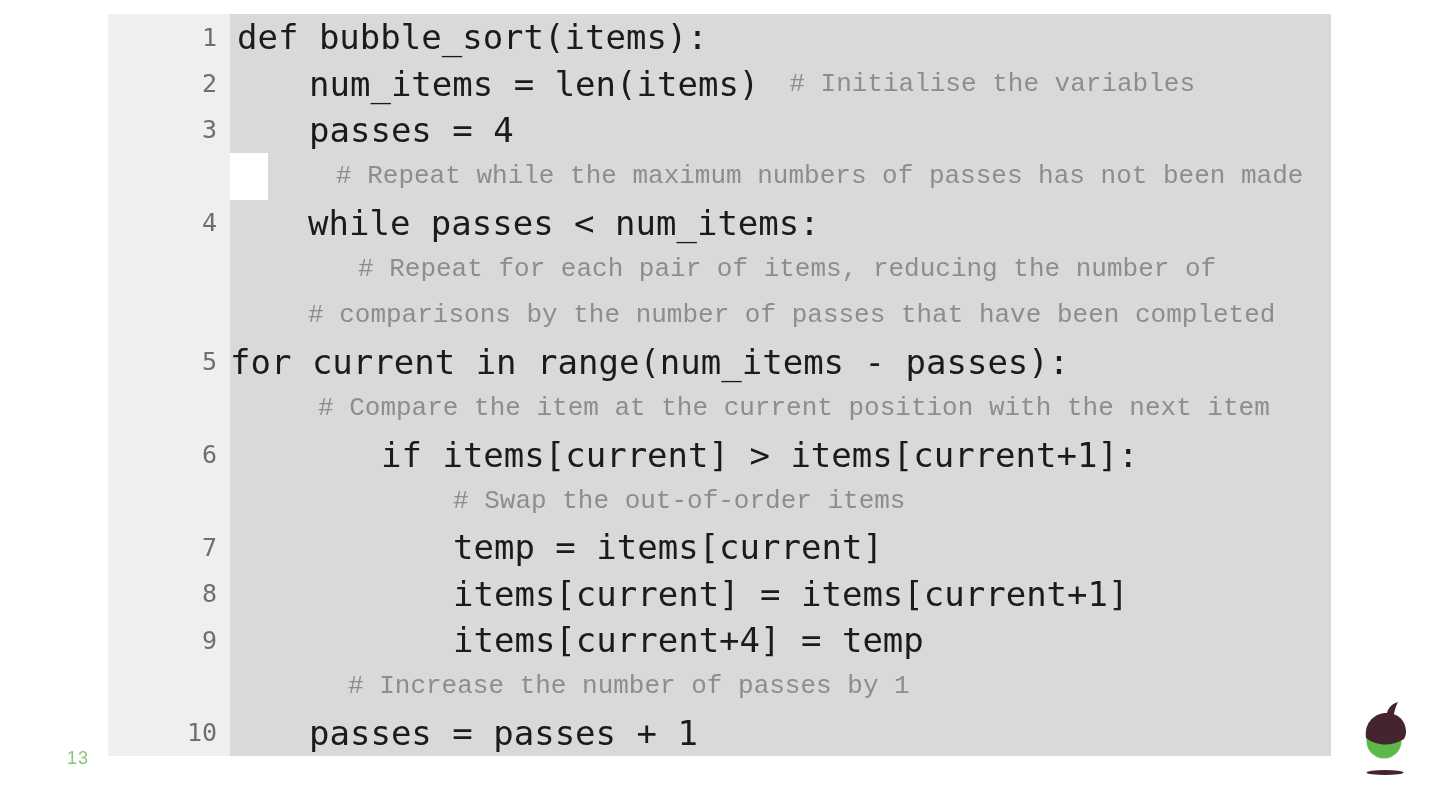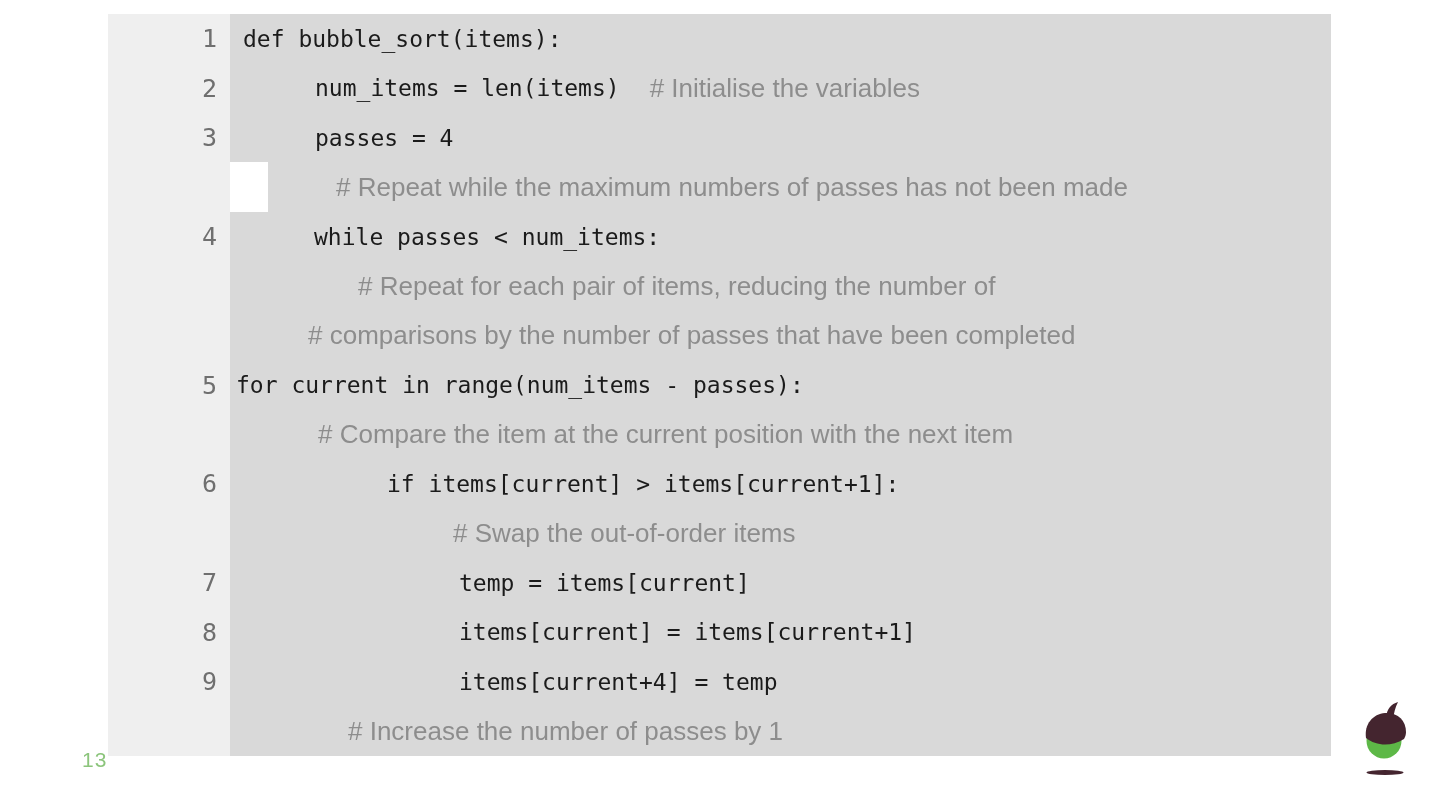--- a/index.html
+++ b/index.html
@@ -34,36 +34,35 @@
   .code-cell {
     flex: 1 1 auto;
     background: var(--code-bg, #d9d9d9);
     display: flex;
     align-items: center;
     box-sizing: border-box;
     overflow: hidden;
   }
   .code-text {
     font-family: "DejaVu Sans Mono", monospace;
-    font-size: 23px;
+    font-size: 34px;
     color: #1b1b1b;
     white-space: pre;
-    margin-left: 6px;
   }
   .comment-text {
-    font-family: Liberation Sans, sans-serif;
+    font-family: Liberation Mono, monospace;
     font-size: 26px;
     color: #8d8d8d;
     white-space: pre;
   }
   .code-text + .comment-text { margin-left: 30px; }
   .page-number {
     position: absolute;
-    left: 82px; top: 748px;
-    font-size: 21px;
+    left: 67px; top: 748px;
+    font-size: 18px;
     color: #8cc57c;
     letter-spacing: 1px;
   }
   .logo {
     position: absolute;
     left: 1363px; top: 701px;
     width: 46px; height: 78px;
   }
 </style>
 </head>
@@ -183,20 +182,27 @@
   </div>
 
   <div class="row">
     <div class="gutter-cell"></div>
     <div class="code-cell" style="padding-left: 118px;">
 
       <span class="comment-text"># Increase the number of passes by 1</span>
     </div>
   </div>
 
+  <div class="row">
+    <div class="gutter-cell">10</div>
+    <div class="code-cell" style="padding-left: 79px;">
+      <span class="code-text">passes = passes + 1</span>
+
+    </div>
+  </div>
 </div>
 
 <div class="page-number" style="color: rgb(140, 197, 124);">13</div>
 
 <svg class="logo" viewBox="0 0 46 78" xmlns="http://www.w3.org/2000/svg">
   <path d="M23 16 C24 8 28 3 35 1 C32 7 31 12 30 18 Z" fill="#44252f"></path>
   <circle cx="21" cy="40" r="17.5" fill="#5db847"></circle>
   <path d="M3 37 C1 23 10 13 22 12 C34 11 43 19 43 31 C43 34 42 36 41 38 C28 46 13 45 3 37 Z" fill="#44252f"></path>
   <ellipse cx="22" cy="71.5" rx="18.5" ry="2.6" fill="#44252f"></ellipse>
 </svg>

